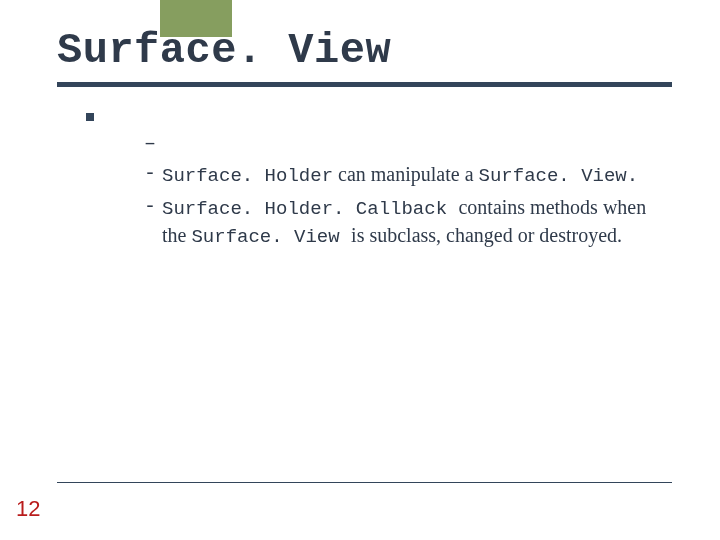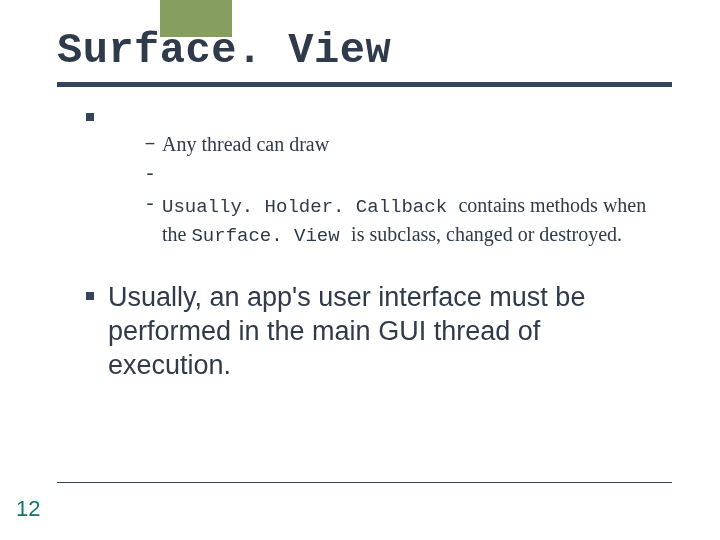--- a/index.html
+++ b/index.html
@@ -99,61 +99,59 @@
     width: 615px;
     bottom: 57px;
     height: 1px;
     background: #33455a;
   }
   .pagenum {
     position: absolute;
     left: 16px;
     bottom: 18px;
     font-size: 22px;
-    color: #0f766e;
+    color: #b91c1c;
   }
 </style>
 </head>
 <body>
 
 <div class="slide">
   <div class="top-green-bar"></div>
   <div class="title">Surface. View</div>
   <div class="underline"></div>
 
   <div class="content">
 
     <div class="lvl1">
       <div class="bullet"></div>
     </div>
 
     <div class="subs">
 
       <div class="lvl2">
         <div class="dash">–</div>
-        <div class="txt">Any thread can draw</div>
-      </div>
-
-      <div class="lvl2">
-        <div class="dash">-</div>
       </div>
 
       <div class="lvl2">
         <div class="dash">-</div>
         <div class="txt">
-          <span class="code">Usually. Holder. Callback </span><span> contains methods when the </span><span class="code">Surface. View </span><span>is subclass, changed or destroyed.</span>
+          <span class="code">Surface. Holder</span><span> can manipulate a </span><span class="code">Surface. View.</span>
+        </div>
+      </div>
+
+      <div class="lvl2">
+        <div class="dash">-</div>
+        <div class="txt">
+          <span class="code">Surface. Holder. Callback </span><span> contains methods when the </span><span class="code">Surface. View </span><span>is subclass, changed or destroyed.</span>
         </div>
       </div>
 
     </div>
 
     <div style="height:18px"></div>
 
-    <div class="lvl1">
-      <div class="bullet"></div>
-      <div class="txt">Usually, an app's user interface must be performed in the main GUI thread of execution.</div>
-    </div>
 
   </div>
 
   <div class="footer-line"></div>
   <div class="pagenum">12</div>
 </div>
 
 </body></html>

